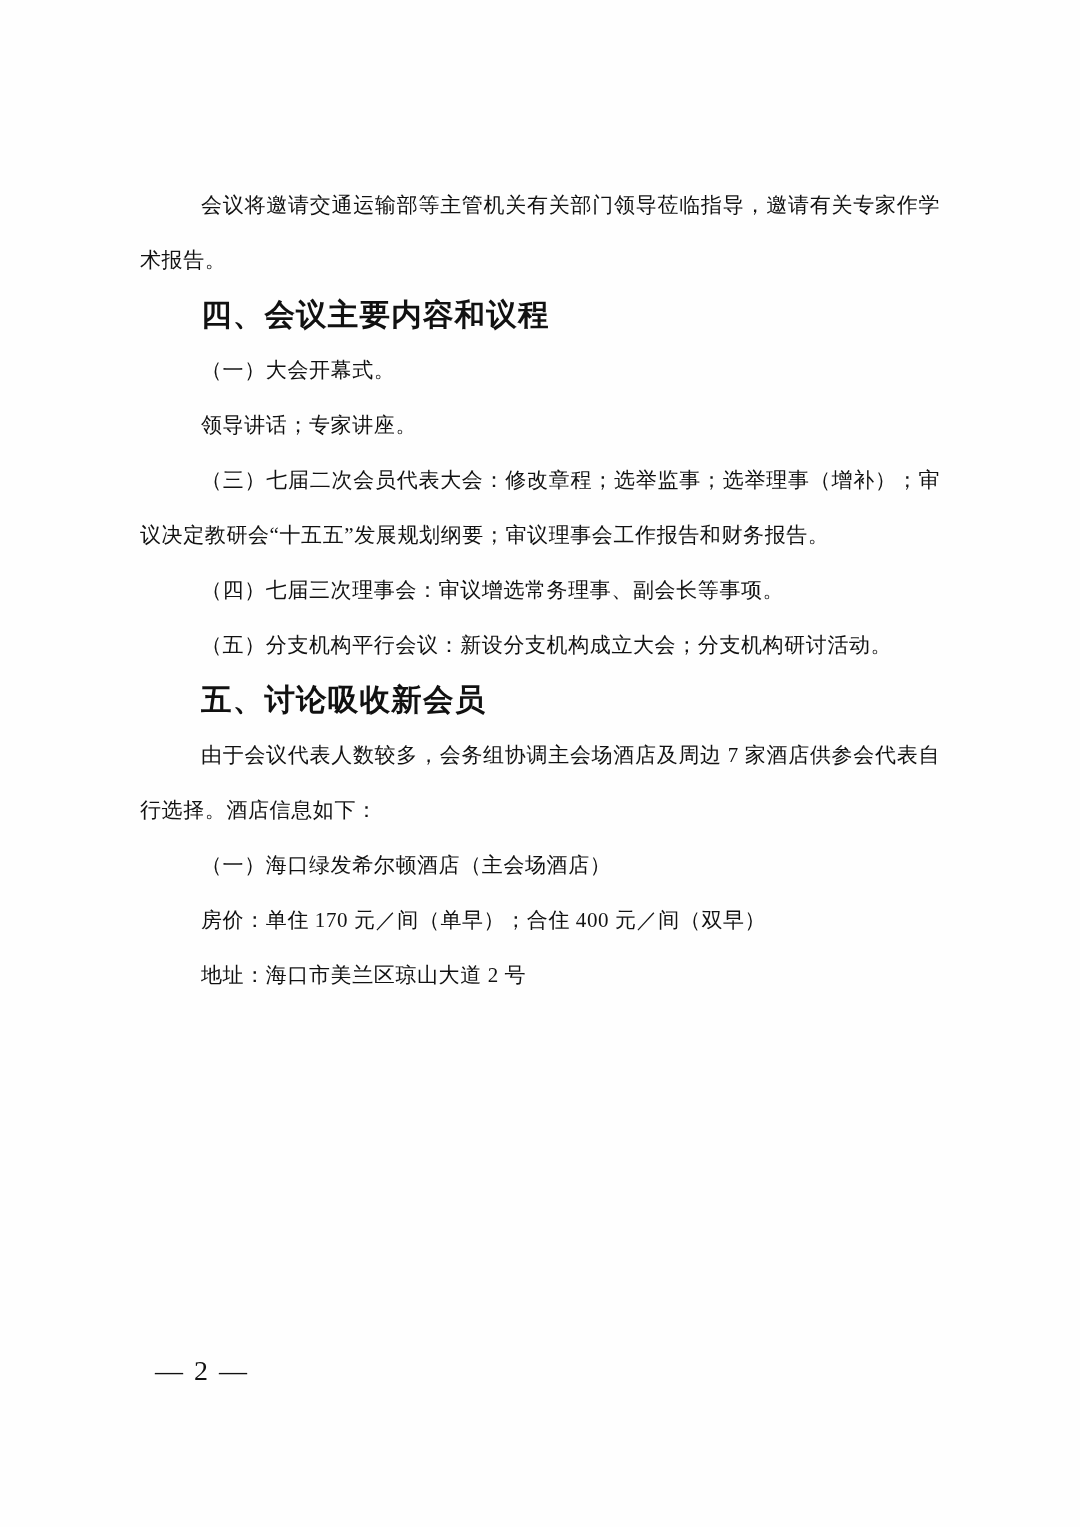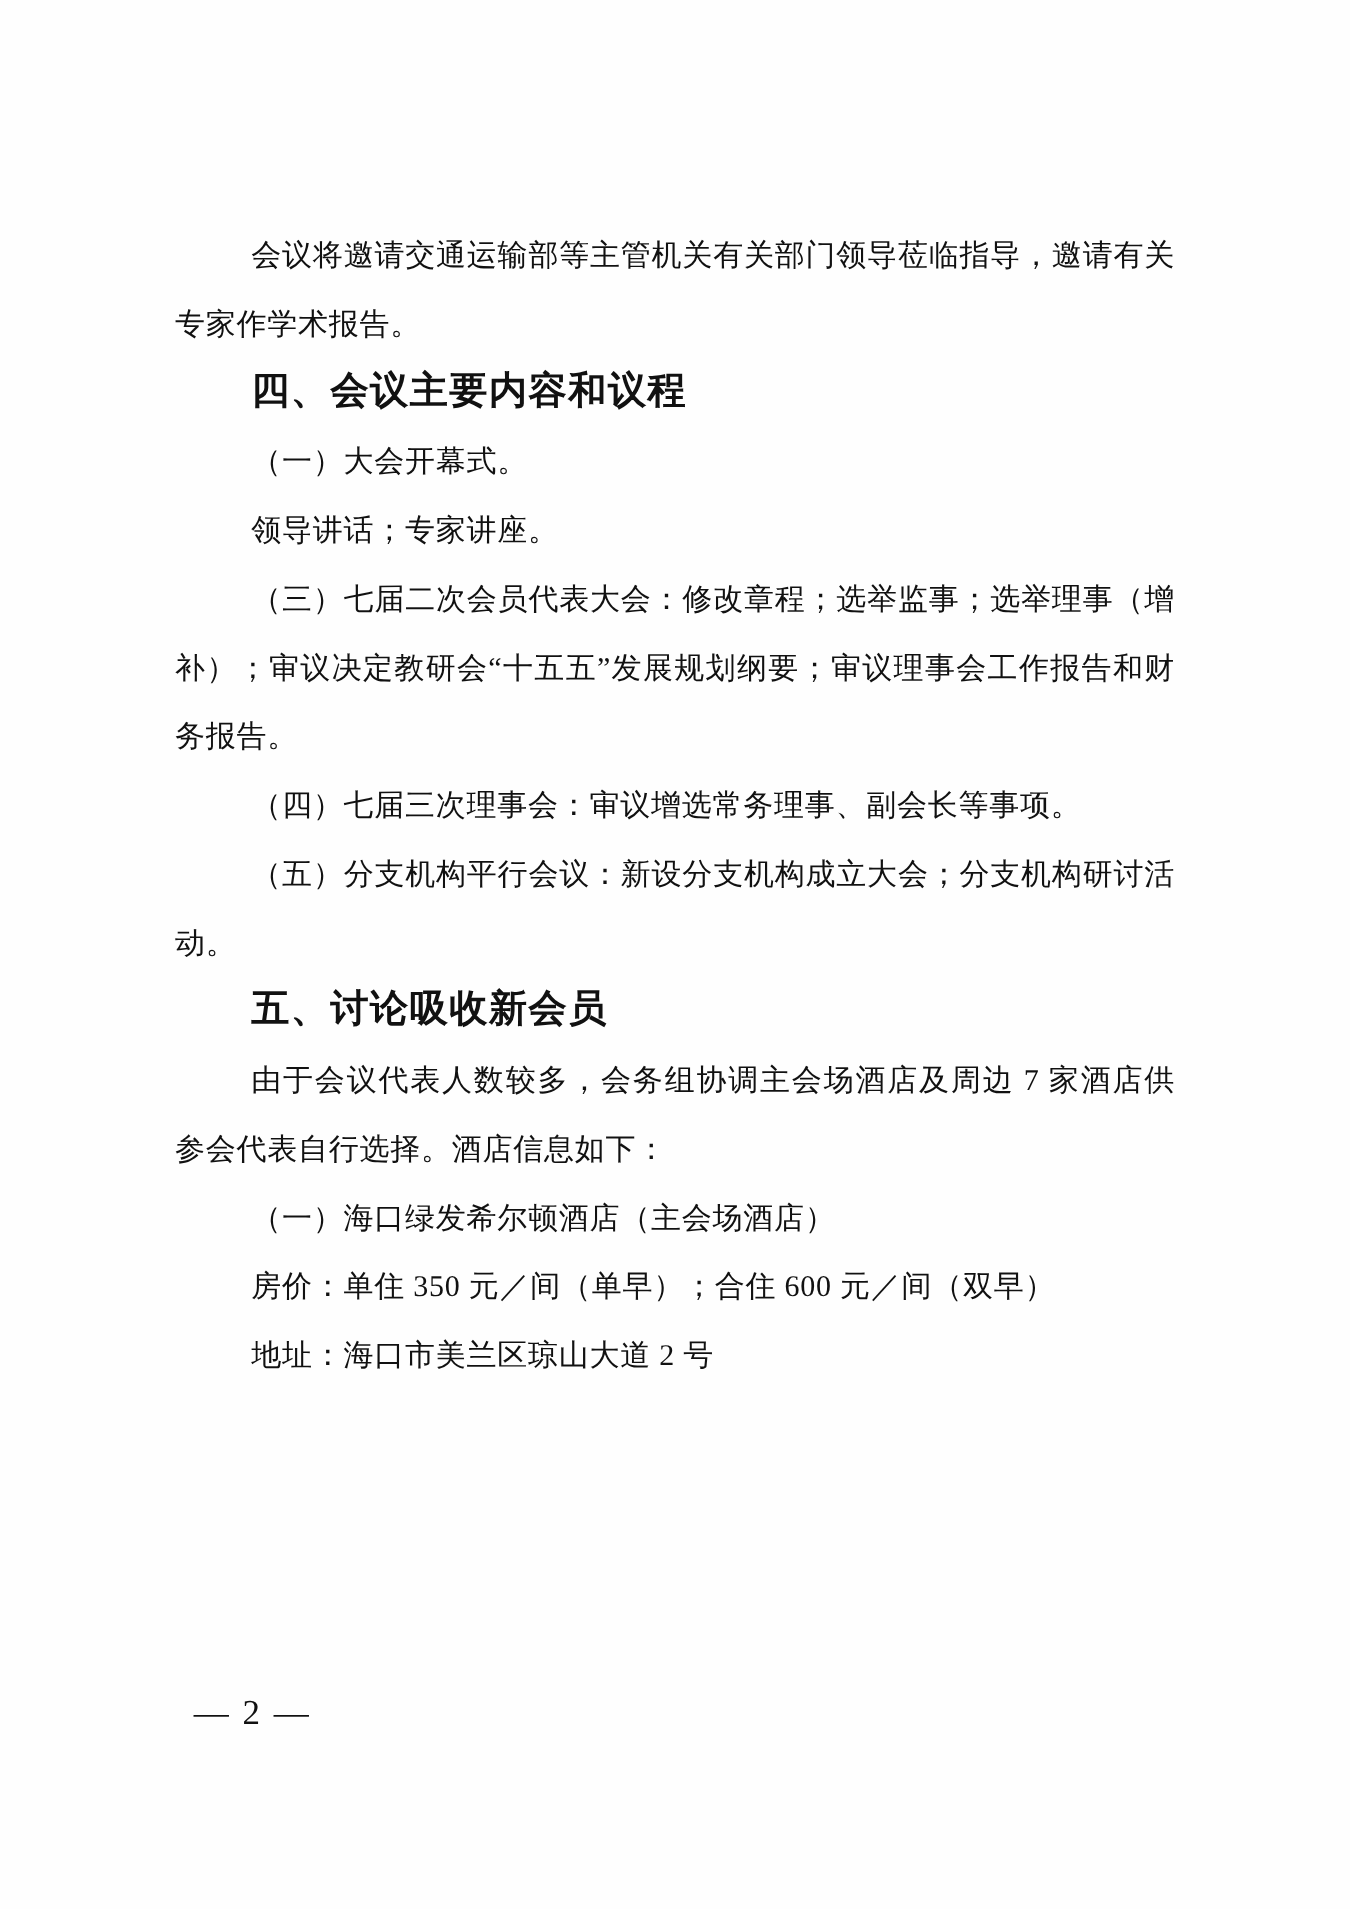--- a/index.html
+++ b/index.html
@@ -22,40 +22,40 @@
     height: 1527px;
     background: #fefefe;
   }
   .content {
     position: absolute;
     left: 140px;
     top: 178px;
     width: 800px;
   }
   .para {
-    font-size: 24px;
+    font-size: 21px;
     line-height: 55px;
     letter-spacing: 0.6px;
     text-align: justify;
     text-justify: inter-ideograph;
     margin: 0 0 0 0;
     white-space: pre-wrap;
     word-break: break-all;
   }
   .indent {
     text-indent: 61px;
   }
   .heading {
     font-size: 30.5px;
     line-height: 55px;
     font-weight: bold;
     letter-spacing: 1.2px;
     text-indent: 61px;
     margin: 0;
-    font-family: Liberation Mono, monospace;
+    font-family: Liberation Serif, serif;
   }
   .footer {
     position: absolute;
     left: 155px;
     top: 1355px;
     font-size: 28px;
     letter-spacing: 2px;
     color: #111111;
   }
 </style>
@@ -81,21 +81,21 @@
 
     <p class="para indent">（五）分支机构平行会议：新设分支机构成立大会；分支机构研讨活动。</p>
 
 
     <p class="heading">五、讨论吸收新会员</p>
 
     <p class="para indent">由于会议代表人数较多，会务组协调主会场酒店及周边 7 家酒店供参会代表自行选择。酒店信息如下：</p>
 
     <p class="para indent">（一）海口绿发希尔顿酒店（主会场酒店）</p>
 
-    <p class="para indent">房价：单住 350 元／间（单早）；合住 600 元／间（双早）</p>
+    <p class="para indent">房价：单住 170 元／间（单早）；合住 400 元／间（双早）</p>
 
     <p class="para indent">地址：海口市美兰区琼山大道 2 号</p>
 
   </div>
 
   <div class="footer">— 2 —</div>
 
 </div>
 
 </body></html>

